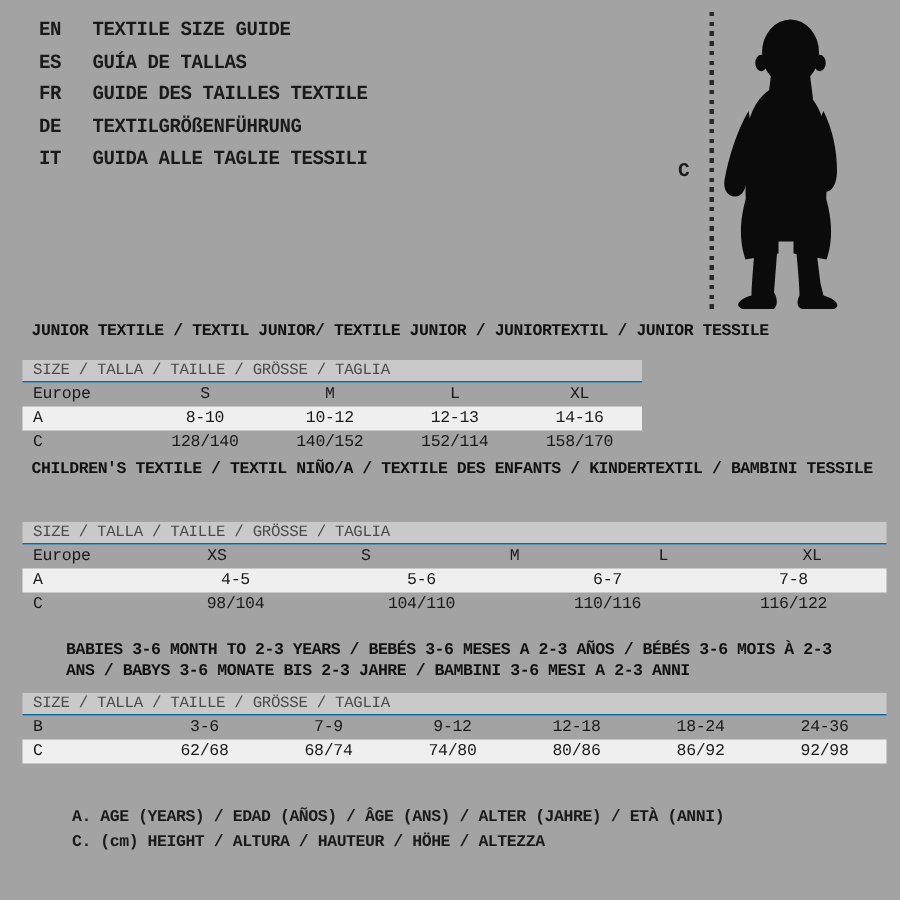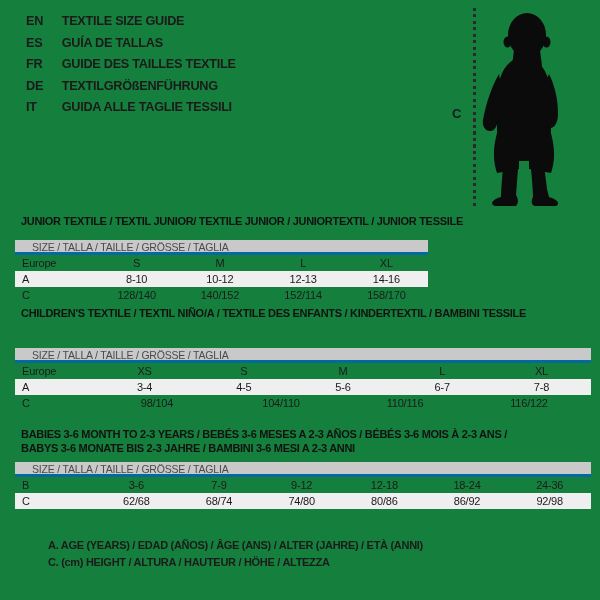--- a/index.html
+++ b/index.html
@@ -1,18 +1,18 @@
 <!DOCTYPE html>
 <html style="--bar: #c9c9c9; --stripe: #efefef;"><head>
 <meta charset="utf-8">
 <style>
   html,body{margin:0;padding:0;background:#fff;}
   .page{
-    position:relative;width:600px;height:600px;background:#15803d;overflow:hidden;
-    font-family:Liberation Sans, sans-serif;color:#1a1a1a;
+    position:relative;width:600px;height:600px;background:#a3a3a3;overflow:hidden;
+    font-family:Liberation Mono, monospace;color:#1a1a1a;
   }
   
   .lang-list{
     position:absolute;left:26px;top:10px;
     transform:scaleX(.94);transform-origin:left top;
   }
   .lang-row{display:flex;height:21.5px;align-items:center;}
   .lang-code{width:38px;font-weight:700;font-size:13.5px;letter-spacing:-.3px;}
   .lang-title{font-weight:700;font-size:13.5px;letter-spacing:-.3px;white-space:nowrap;}
   
@@ -22,29 +22,29 @@
   }
   .figure-label{position:absolute;left:452px;top:106px;font-weight:700;font-size:13px;}
   .baby{position:absolute;left:480px;top:10px;width:88px;height:198px;}
   
   .tbl-title{
     position:absolute;left:21px;font-weight:700;font-size:11px;letter-spacing:-.3px;
     color:#111;line-height:14px;white-space:nowrap;
   }
   .t1-title{top:214px;text-align:center;}
   .t2-title{top:306px;}
-  .t3-title{top:427px;white-space:normal;width:520px;}
+  .t3-title{top:427px;white-space:normal;width:520px;margin-left:23px;}
   .size-table{position:absolute;left:15px;}
   .t1-table{top:240px;width:413px;}
   .t2-table{top:348px;width:576px;}
   .t3-table{top:462px;width:576px;}
   .size-bar{
     height:15px;line-height:15px;background:var(--bar,#c9c9c9);
-    color:#4a4a4a;font-size:10.5px;letter-spacing:-.2px;padding-left:17px;
-    border-bottom:3px solid #0369a1;box-sizing:border-box;
+    color:#4a4a4a;font-size:10.5px;letter-spacing:-.2px;padding-left:7px;
+    border-bottom:1px solid #0369a1;box-sizing:border-box;
   }
   .t-row{display:flex;height:16px;line-height:16px;font-size:11px;letter-spacing:-.2px;align-items:flex-end;}
   .t-row:nth-child(even){background:var(--stripe,#efefef);}
   .cell{display:block;}
   .lab{width:80px;padding-left:7px;text-align:left;box-sizing:border-box;}
   .val{flex:1;text-align:center;}
   
   .footnotes{position:absolute;left:21px;top:538px;}
   .footnote{font-weight:700;font-size:11px;letter-spacing:-.3px;height:17px;line-height:15px;white-space:nowrap;margin-left:27px;}
 </style>
@@ -134,21 +134,20 @@
         <div class="t-row">
           <span class="cell lab">Europe</span>
           <span class="cell val">XS</span>
           <span class="cell val">S</span>
           <span class="cell val">M</span>
           <span class="cell val">L</span>
           <span class="cell val">XL</span>
         </div>
         <div class="t-row">
           <span class="cell lab">A</span>
-          <span class="cell val">3-4</span>
           <span class="cell val">4-5</span>
           <span class="cell val">5-6</span>
           <span class="cell val">6-7</span>
           <span class="cell val">7-8</span>
         </div>
         <div class="t-row">
           <span class="cell lab">C</span>
           <span class="cell val">98/104</span>
           <span class="cell val">104/110</span>
           <span class="cell val">110/116</span>

